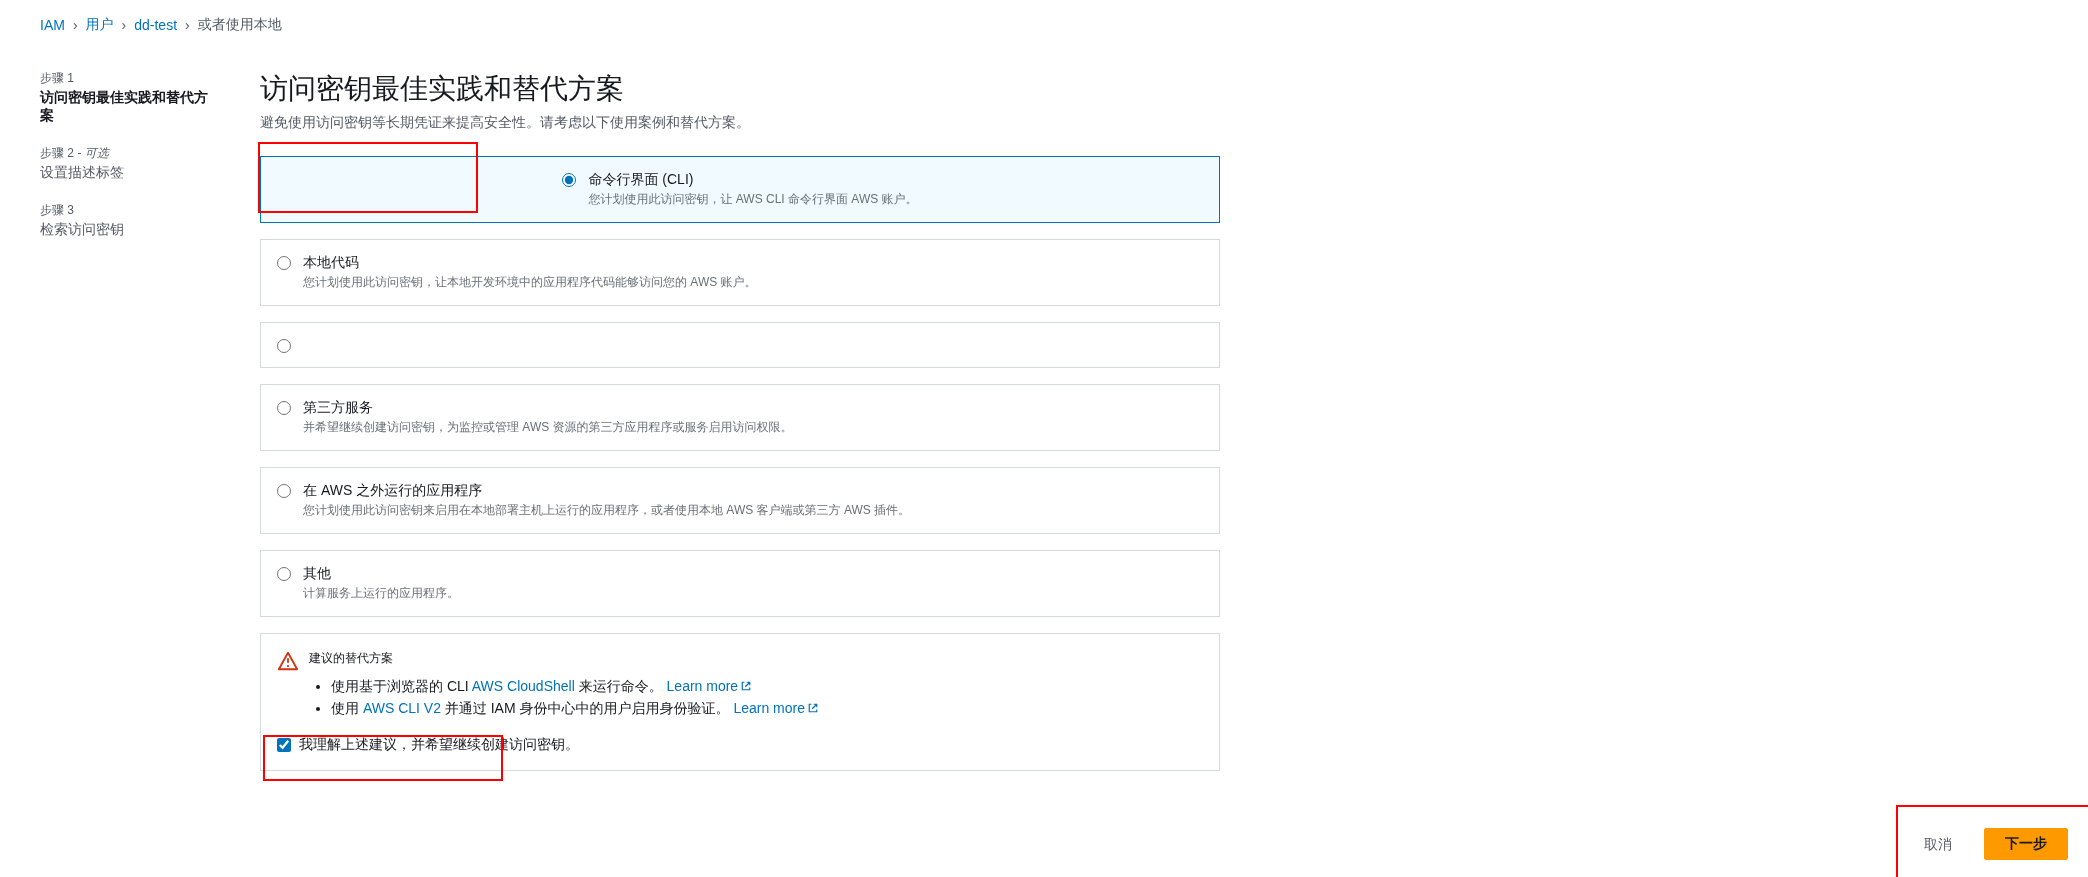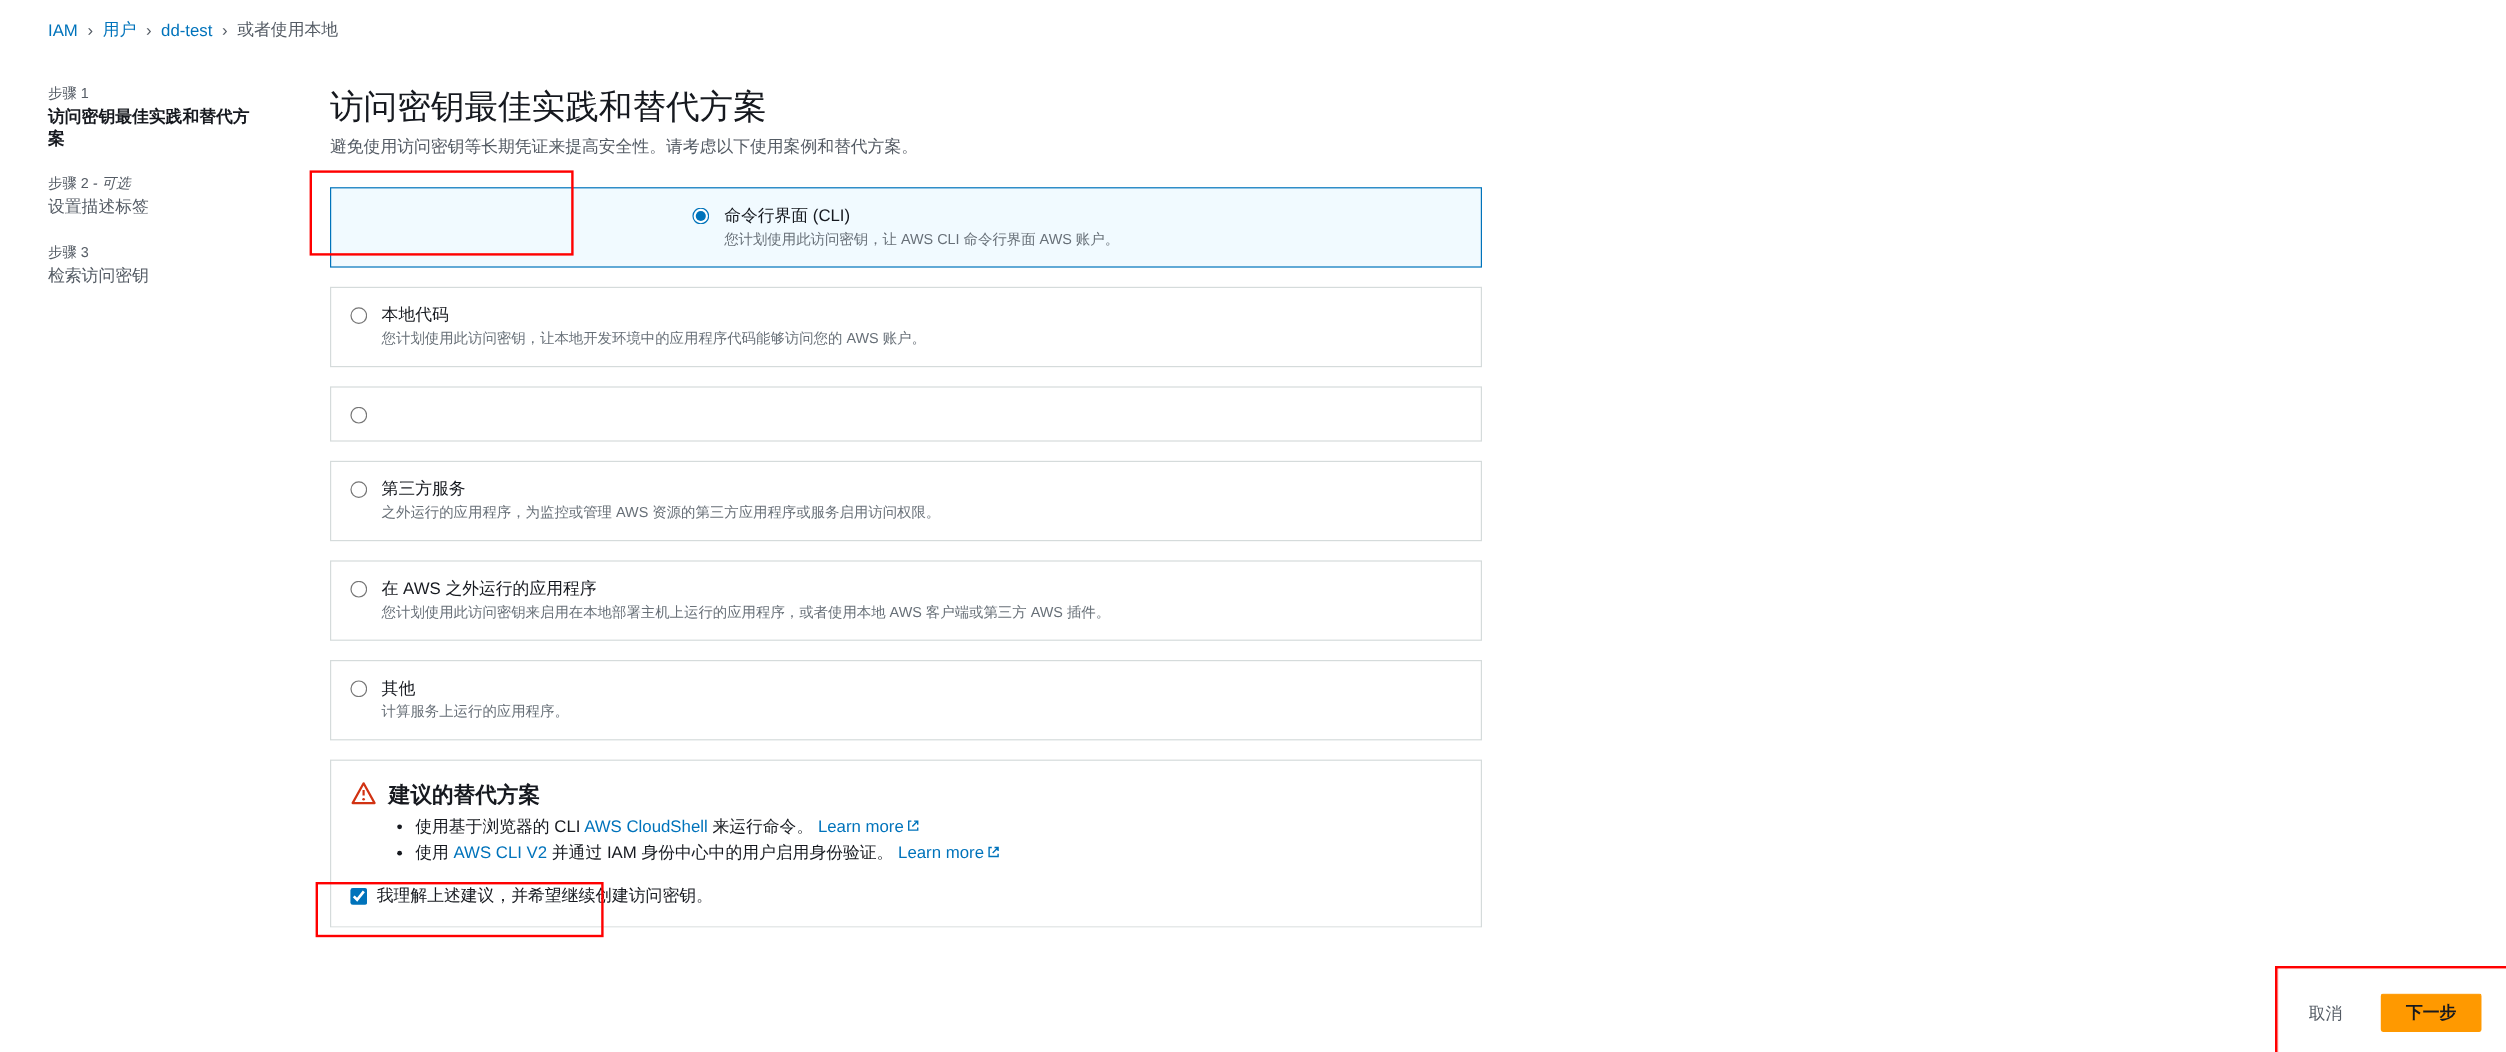--- a/index.html
+++ b/index.html
@@ -18,21 +18,21 @@
       align-items: center;
       gap: 8px;
       font-size: 14px;
       margin-bottom: 20px;
     }
     .breadcrumb a { color: #0073bb; text-decoration: none; }
     .breadcrumb .sep { color: #545b64; }
     .breadcrumb .current { color: #545b64; }
     .columns {
       display: flex;
-      gap: 55px;
+      gap: 40px;
       margin-top: 36px;
     }
     .sidebar {
       width: 180px;
       flex-shrink: 0;
     }
     .step {
       margin-bottom: 20px;
     }
     .step-label {
@@ -102,21 +102,21 @@
       margin-bottom: 0;
       background: #fff;
     }
     .alt-header {
       display: flex;
       align-items: flex-start;
       gap: 10px;
       margin-bottom: 6px;
     }
     .warn-icon svg { width: 22px; height: 22px; display: block; }
-    .alt-title { font-weight: 700; font-size: 18px; text-align: center; }
+    .alt-title { font-weight: 400; font-size: 12px; text-align: center; }
     .alt-list {
       list-style: disc;
       padding-left: 54px;
       font-size: 14px;
       color: #16191f;
     }
     .alt-list li { margin-bottom: 4px; }
     .alt-list a { color: #0073bb; text-decoration: none; }
     .ext-icon {
       display: inline-block;
@@ -220,21 +220,21 @@
       </div>
 
       <div class="radio-card">
         <input type="radio" name="usecase" style="">
       </div>
 
       <div class="radio-card">
         <input type="radio" name="usecase" style="">
         <div class="radio-body">
           <div class="radio-title">第三方服务</div>
-          <div class="radio-desc">之外运行的应用程序，为监控或管理 AWS 资源的第三方应用程序或服务启用访问权限。</div>
+          <div class="radio-desc">并希望继续创建访问密钥，为监控或管理 AWS 资源的第三方应用程序或服务启用访问权限。</div>
         </div>
       </div>
 
       <div class="radio-card">
         <input type="radio" name="usecase" style="">
         <div class="radio-body">
           <div class="radio-title">在 AWS 之外运行的应用程序</div>
           <div class="radio-desc">您计划使用此访问密钥来启用在本地部署主机上运行的应用程序，或者使用本地 AWS 客户端或第三方 AWS 插件。</div>
         </div>
       </div>

